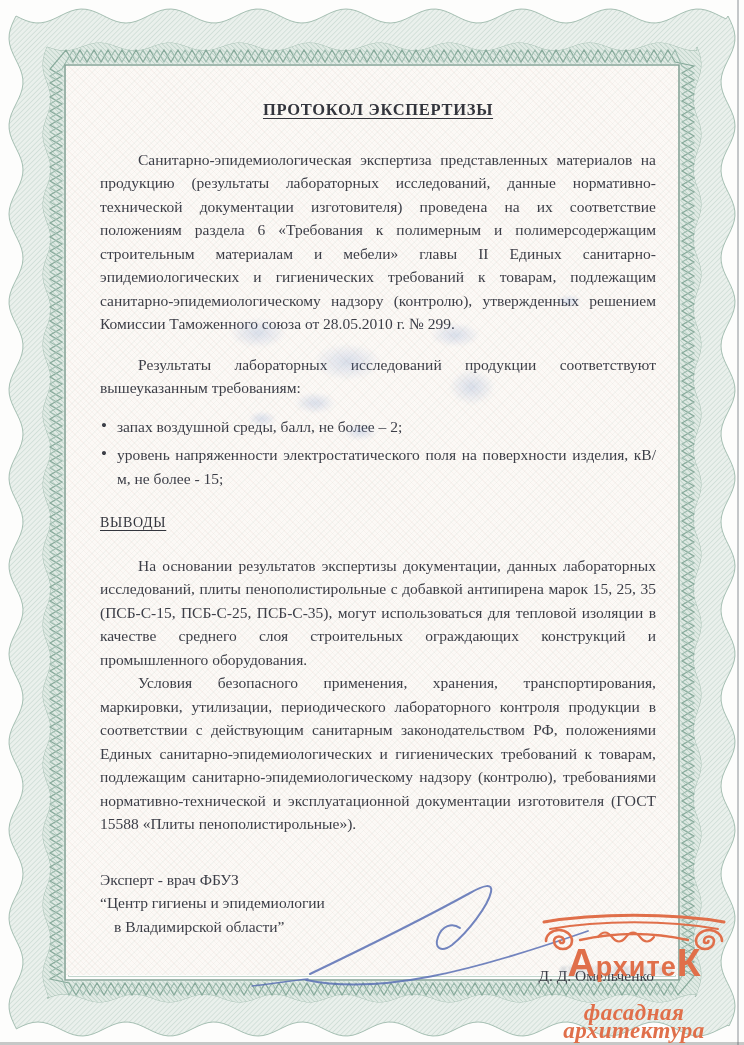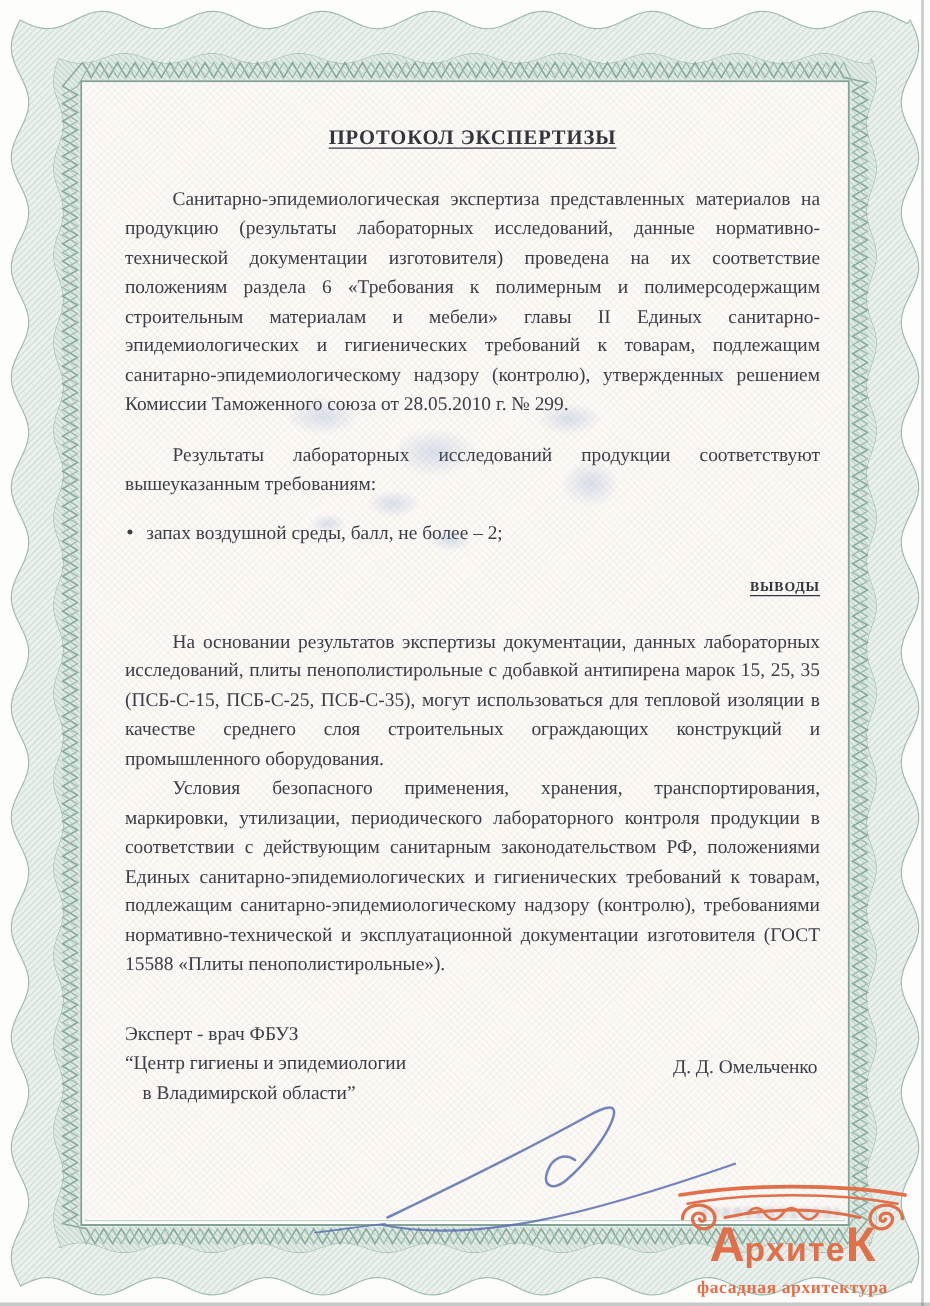--- a/index.html
+++ b/index.html
@@ -27,25 +27,25 @@
     margin:6px 0 26px;text-align:center;font-size:16.5px;font-weight:bold;
     letter-spacing:.7px;color:#33353d;
     text-decoration:underline;text-underline-offset:3px;
   }
   .para{margin:0;text-indent:38px;}
   .para.gap-after{margin-bottom:17px;}
   .req-list{margin:15px 0 0;padding:0;list-style:none;}
   .req-list li{position:relative;padding-left:17px;margin-bottom:5px;}
   .req-list li::before{content:"\2022";position:absolute;left:1px;top:-1px;font-size:17px;}
   .section-title{
-    margin:21px 0 19px;text-align:right;font-size:11px;font-weight:bold;
+    margin:21px 0 19px;text-align:left;font-size:14px;font-weight:normal;
     letter-spacing:.7px;color:#33353d;
     text-decoration:underline;text-underline-offset:3px;
   }
-  .sig-row{display:flex;margin-top:32px;text-align:left;}
+  .sig-row{display:flex;margin-top:32px;text-align:left;flex-direction:column;}
   .sig-left{width:300px;}
   .sig-left .org2{padding-left:14px;}
   .sig-name{margin-left:auto;margin-right:2px;padding-top:26px;white-space:nowrap;}
   
   .smudge{position:absolute;border-radius:50%;z-index:3;
     background:radial-gradient(closest-side, rgba(98,132,198,.22), rgba(98,132,198,0) 72%);
     filter:blur(1px);}
   .sm1{left:218px;top:312px;width:80px;height:42px;}
   .sm2{left:300px;top:336px;width:95px;height:52px;}
   .sm3{left:286px;top:388px;width:58px;height:30px;}
@@ -58,22 +58,22 @@
   
   .remnant{position:absolute;right:72px;bottom:70px;width:112px;height:9px;z-index:4;
     background:repeating-linear-gradient(90deg, rgba(110,128,150,.5) 0 6px, rgba(110,128,150,.15) 6px 9px);
     filter:blur(1.2px);opacity:.4;border-radius:4px;}
   
   .logo{position:absolute;right:4px;bottom:5px;width:212px;z-index:5;text-align:center;}
   .logo .capital{display:block;margin:0 auto -6px;}
   .brand{font-family:"Liberation Sans",sans-serif;font-weight:bold;line-height:34px;white-space:nowrap;}
   .brand .bg{font-size:39px;letter-spacing:0px;}
   .brand .md{font-size:27px;letter-spacing:1px;}
-  .tagline{font-family:"Liberation Serif",serif;font-weight:bold;
-    font-size:14px;line-height:18px;margin-top:0px;letter-spacing:.5px;}
+  .tagline{font-family:"Liberation Serif",serif;font-style:italic;font-weight:bold;
+    font-size:23px;line-height:18px;margin-top:16px;letter-spacing:.5px;}
 </style>
 </head>
 <body>
 
 <div class="page">
 
   <svg id="borderSvg" class="border-svg" width="744" height="1045" viewBox="0 0 744 1045">
     <defs>
       <pattern id="hatchA" patternUnits="userSpaceOnUse" width="3.6" height="3.6" patternTransform="rotate(45)">
         <rect width="3.6" height="3.6" fill="#eaf0ec"></rect>
@@ -94,20 +94,21 @@
 
   <div class="content">
     <h1 class="doc-title">ПРОТОКОЛ ЭКСПЕРТИЗЫ</h1>
 
     <p class="para gap-after">Санитарно-эпидемиологическая экспертиза представленных материалов на продукцию (результаты лабораторных исследований, данные нормативно-технической документации изготовителя) проведена на их соответствие положениям раздела 6 «Требования к полимерным и полимерсодержащим строительным материалам и мебели» главы II Единых санитарно-эпидемиологических и гигиенических требований к товарам, подлежащим санитарно-эпидемиологическому надзору (контролю), утвержденных решением Комиссии Таможенного союза от 28.05.2010 г. № 299.</p>
 
     <p class="para">Результаты лабораторных исследований продукции соответствуют вышеуказанным требованиям:</p>
 
     <ul class="req-list">
       <li>запах воздушной среды, балл, не более – 2;</li>
+      <li>уровень напряженности электростатического поля на поверхности изделия, кВ/м, не более - 15;</li>
     </ul>
 
     <h2 class="section-title">ВЫВОДЫ</h2>
 
     <p class="para">На основании результатов экспертизы документации, данных лабораторных исследований, плиты пенополистирольные с добавкой антипирена марок 15, 25, 35 (ПСБ-С-15, ПСБ-С-25, ПСБ-С-35), могут использоваться для тепловой изоляции в качестве среднего слоя строительных ограждающих конструкций и промышленного оборудования.</p>
     <p class="para">Условия безопасного применения, хранения, транспортирования, маркировки, утилизации, периодического лабораторного контроля продукции в соответствии с действующим санитарным законодательством РФ, положениями Единых санитарно-эпидемиологических и гигиенических требований к товарам, подлежащим санитарно-эпидемиологическому надзору (контролю), требованиями нормативно-технической и эксплуатационной документации изготовителя (ГОСТ 15588 «Плиты пенополистирольные»).</p>
 
     <div class="sig-row">
       <div class="sig-left">
         <div>Эксперт - врач  ФБУЗ</div>

